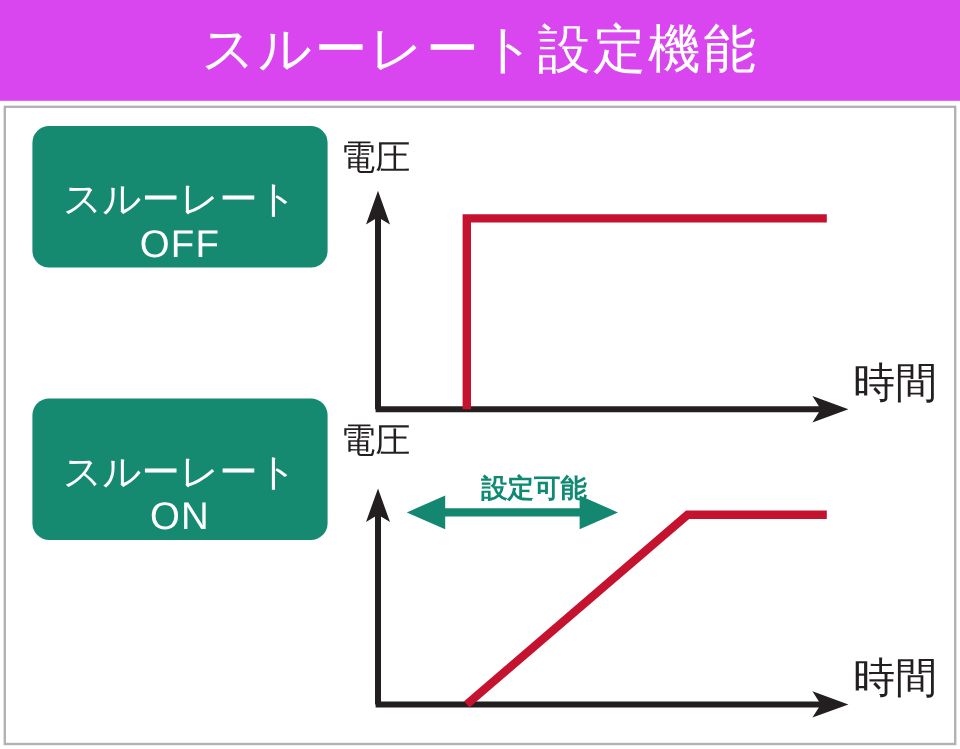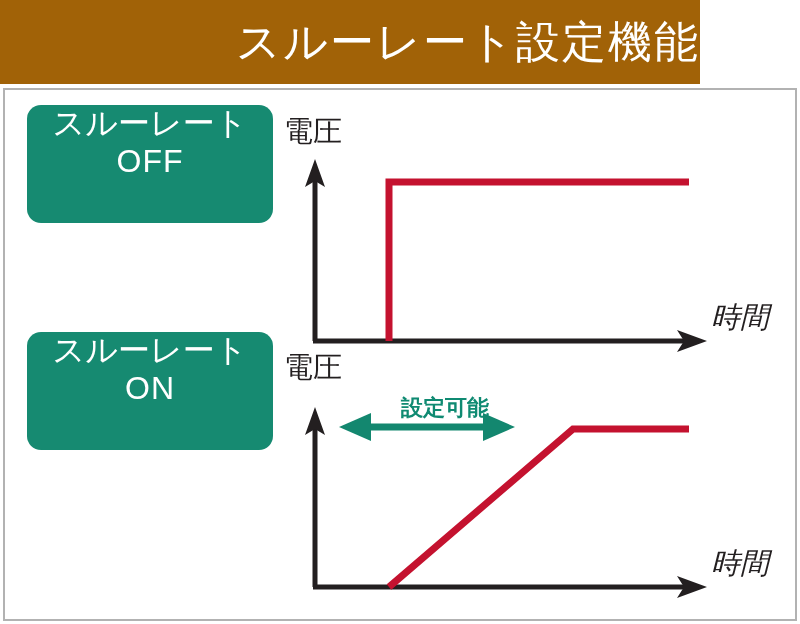--- a/index.html
+++ b/index.html
@@ -20,26 +20,26 @@
     width: 800px;
     height: 624px;
     background: #ffffff;
   }
 
   
   .header {
     position: absolute;
     left: 0;
     top: 0;
-    width: 700px;
+    width: 800px;
     height: 84px;
-    background: #a16207;
+    background: #d946ef;
     display: flex;
     align-items: center;
-    justify-content: flex-end;
+    justify-content: center;
     box-sizing: border-box;
   }
   .header-title {
     color: #ffffff;
     font-size: 44px;
     line-height: 1;
     letter-spacing: 2px;
     font-weight: 400;
     white-space: nowrap;
     font-family: "DejaVu Sans", "Liberation Sans", sans-serif;
@@ -60,21 +60,21 @@
   
   .chip {
     position: absolute;
     width: 246px;
     height: 118px;
     background: #168a71;
     border-radius: 14px;
     display: flex;
     flex-direction: column;
     align-items: center;
-    justify-content: flex-start;
+    justify-content: flex-end;
     color: #ffffff;
     box-sizing: border-box;
   }
   .chip-line1 {
     font-size: 32px;
     line-height: 1.18;
     letter-spacing: 0px;
     white-space: nowrap;
     font-family: "DejaVu Sans", "Liberation Sans", sans-serif;
   }
@@ -107,26 +107,25 @@
   .axis-label-y {
     position: absolute;
     font-size: 29px;
     color: #231f20;
     line-height: 1;
     white-space: nowrap;
     font-family: Liberation Mono, monospace;
   }
   .axis-label-x {
     position: absolute;
-    font-size: 29px;
+    font-size: 35px;
     color: #231f20;
     line-height: 1;
     white-space: nowrap;
     font-family: "DejaVu Sans", "Liberation Sans", sans-serif;
-    font-style: italic;
   }
   .annot-label {
     position: absolute;
     font-size: 22px;
     font-weight: bold;
     color: #0f8a72;
     line-height: 1;
     white-space: nowrap;
     font-family: "DejaVu Sans", "Liberation Sans", sans-serif;
     margin-left: 32px;

